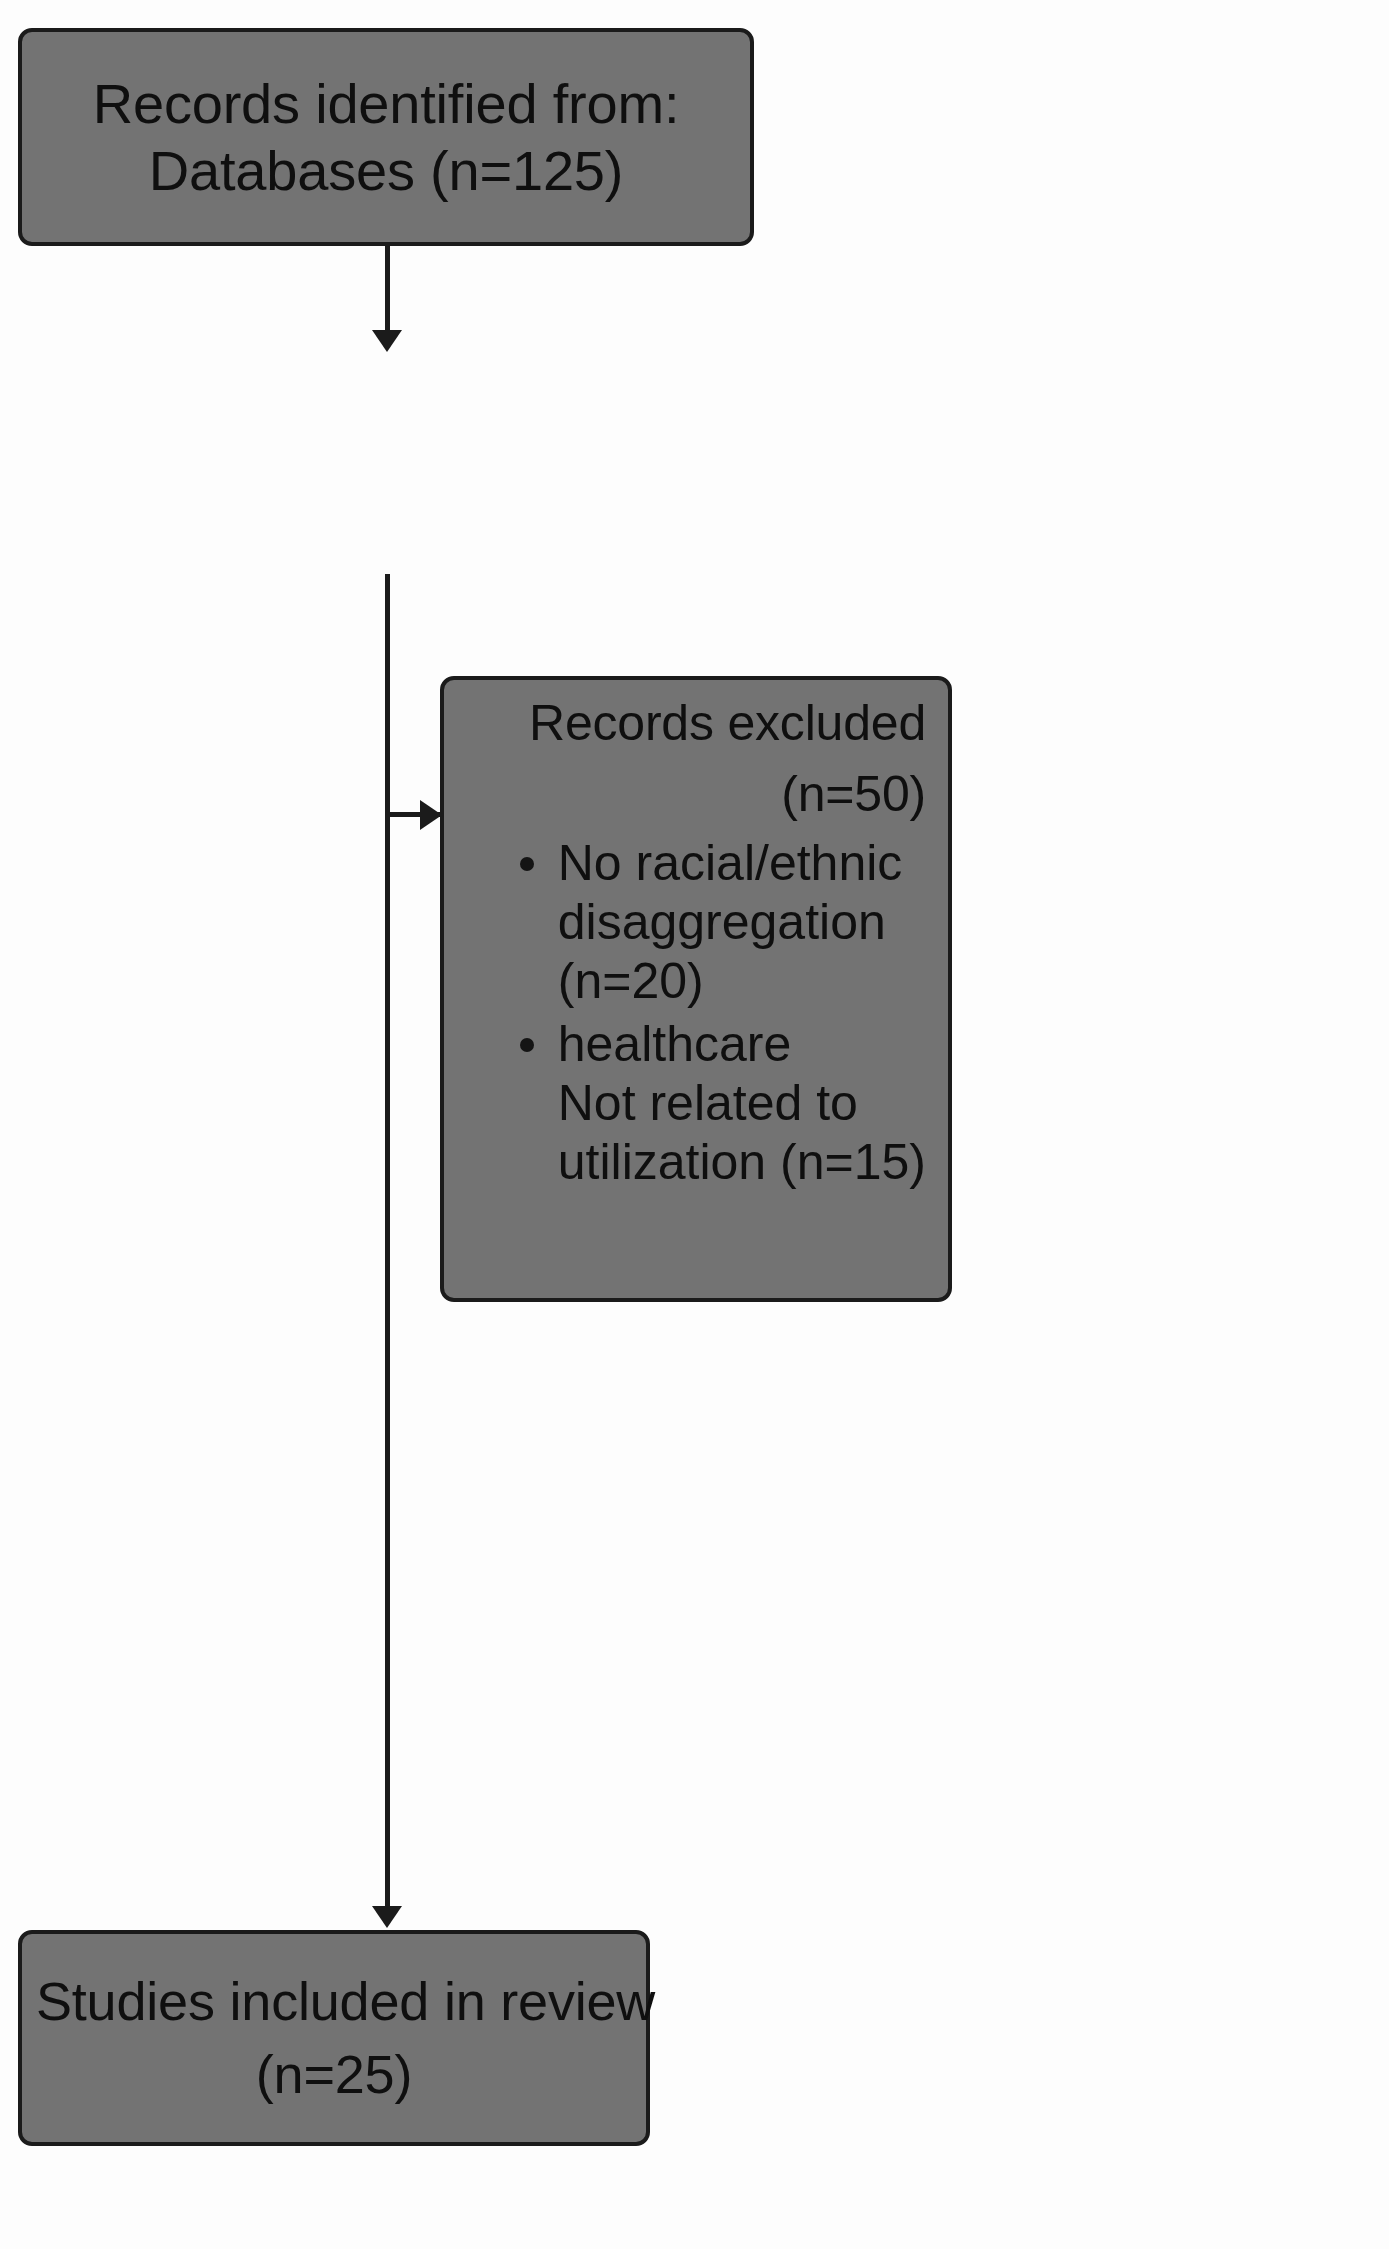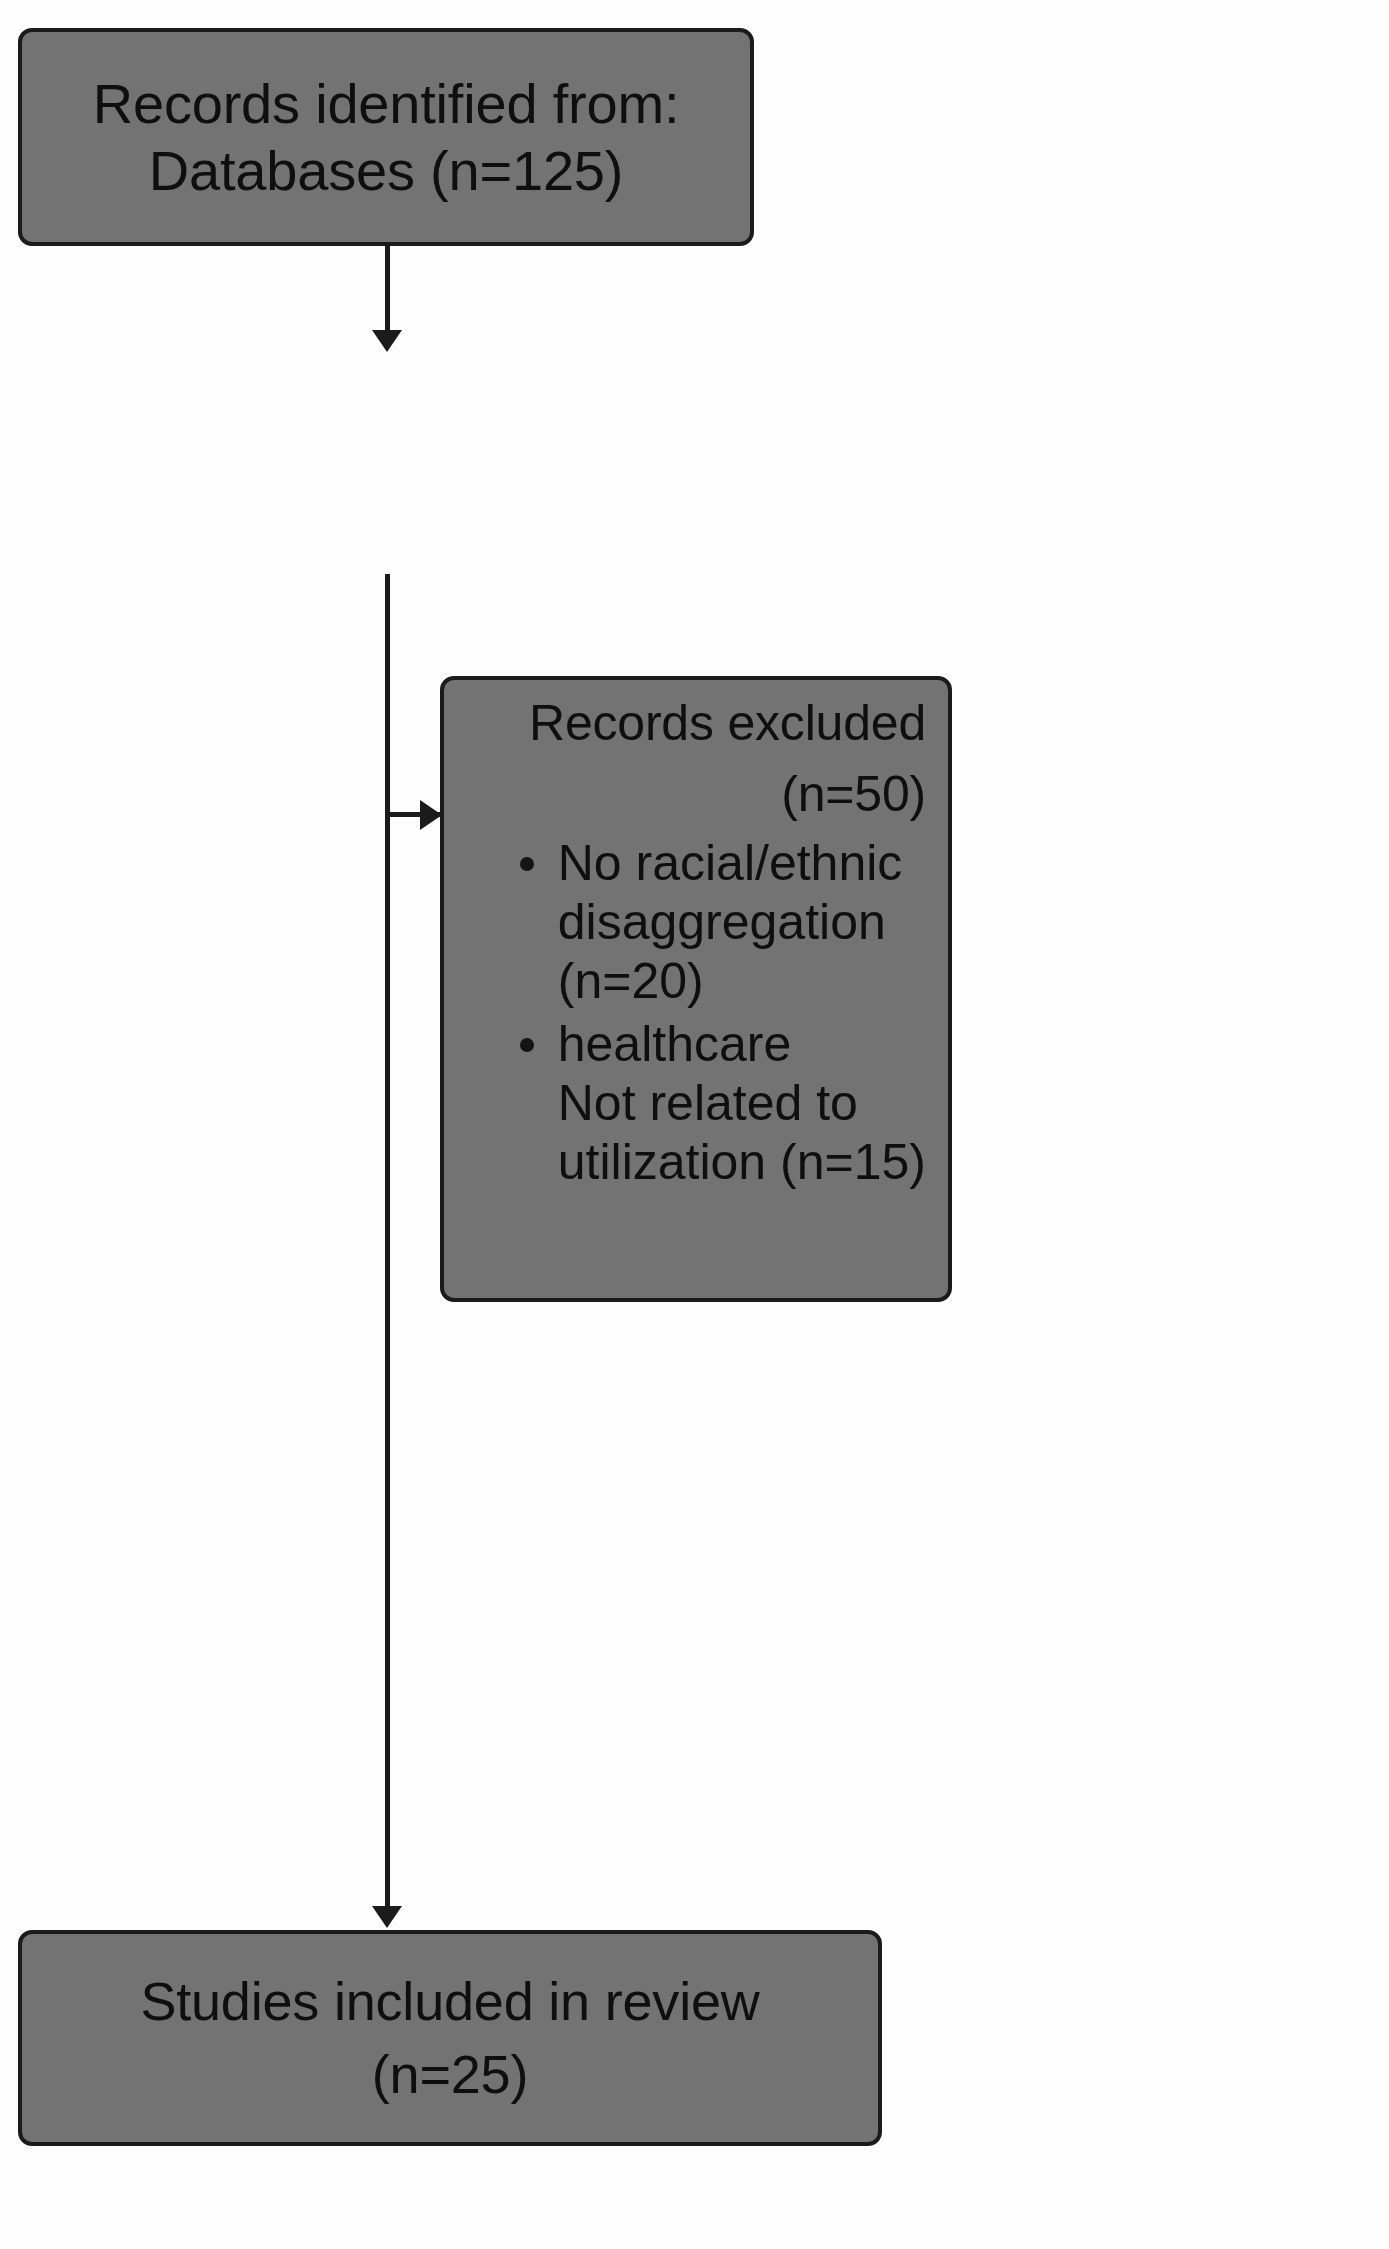--- a/index.html
+++ b/index.html
@@ -114,21 +114,21 @@
     display: block;
   }
   .excl-item .wrap-line.tail-right {
     text-align: left;
   }
 
   
   #box-included {
     left: 18px;
     top: 1930px;
-    width: 864px;
+    width: 632px;
     height: 216px;
     padding: 16px 14px;
   }
   #box-included .box-line {
     font-size: 54px;
   }
   #box-included .line-2 {
     margin-top: 8px;
     text-align: center;
   }

